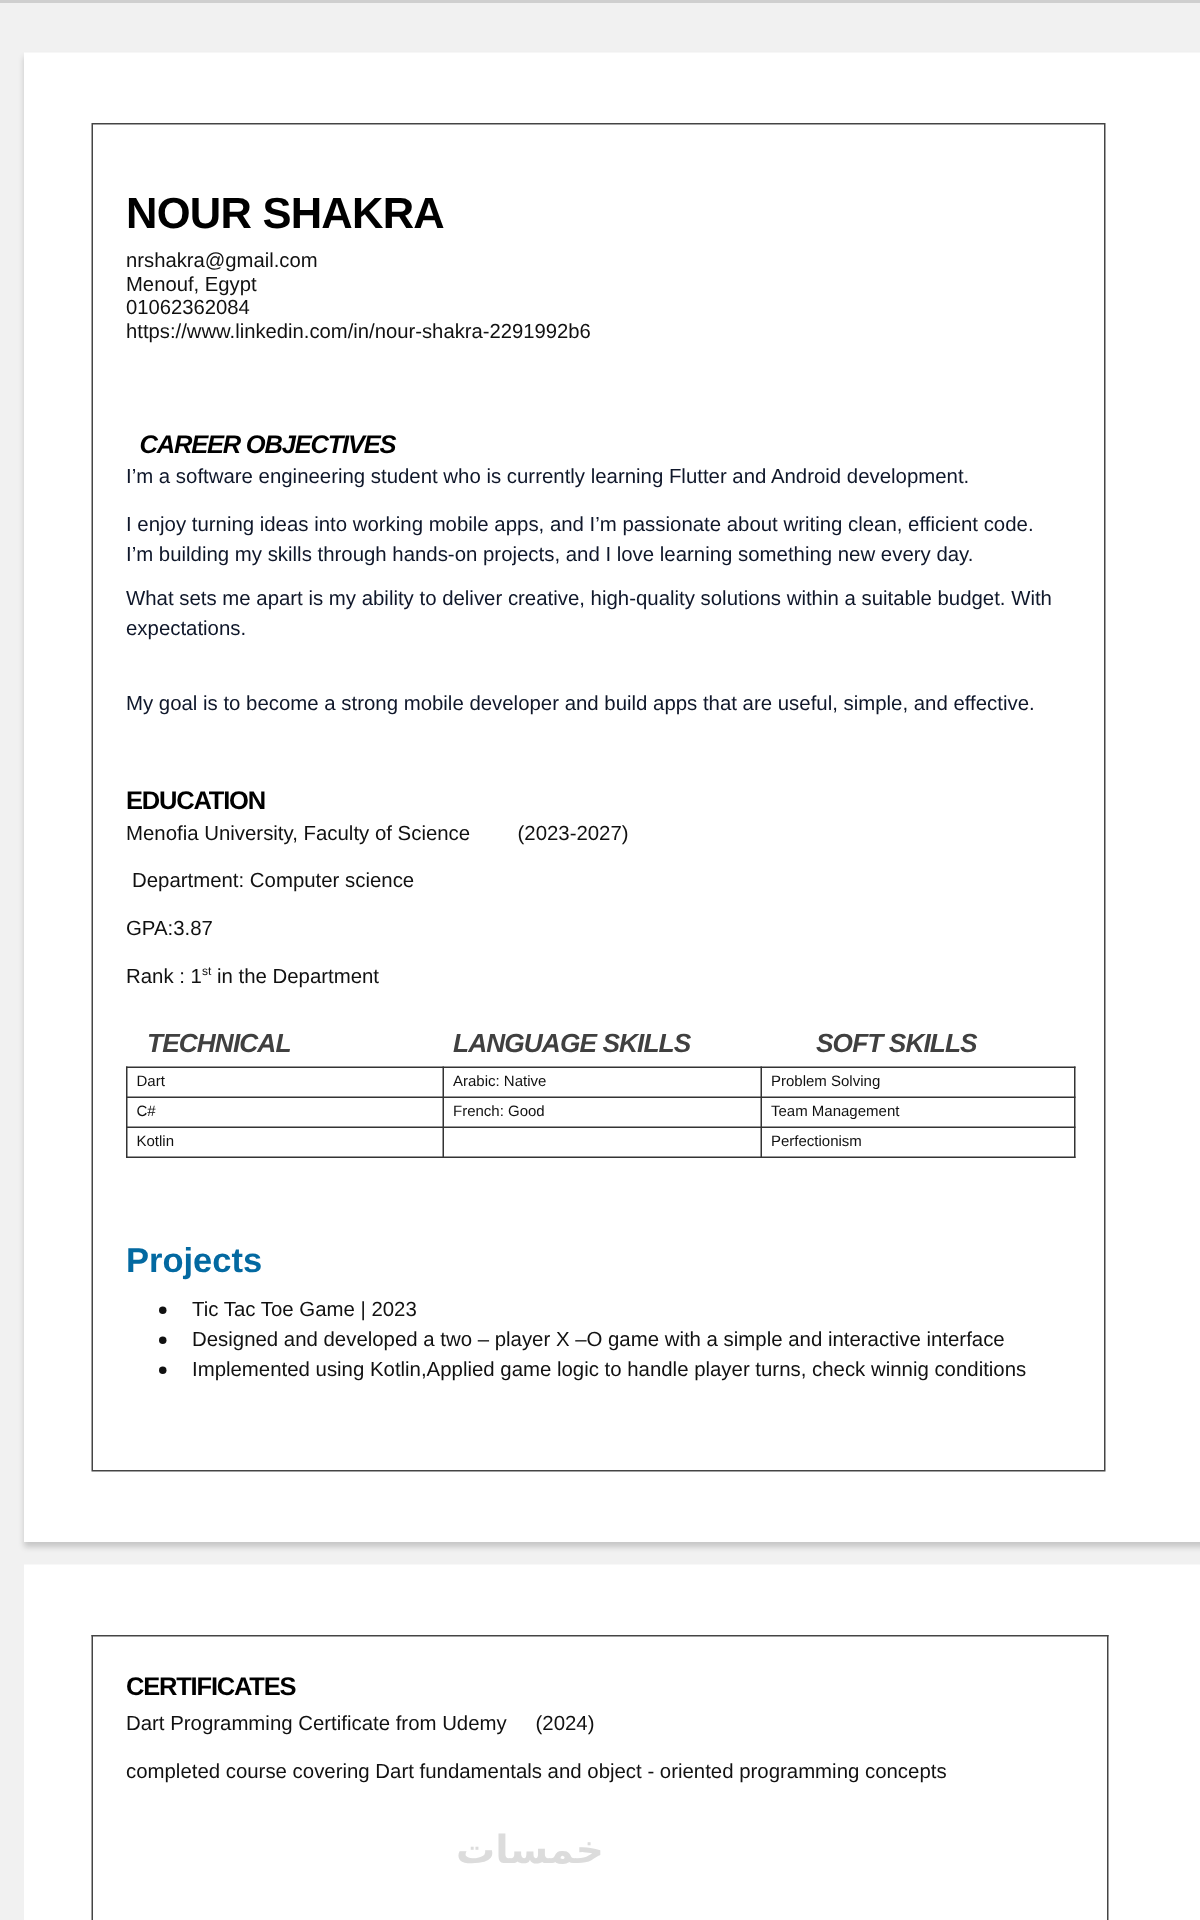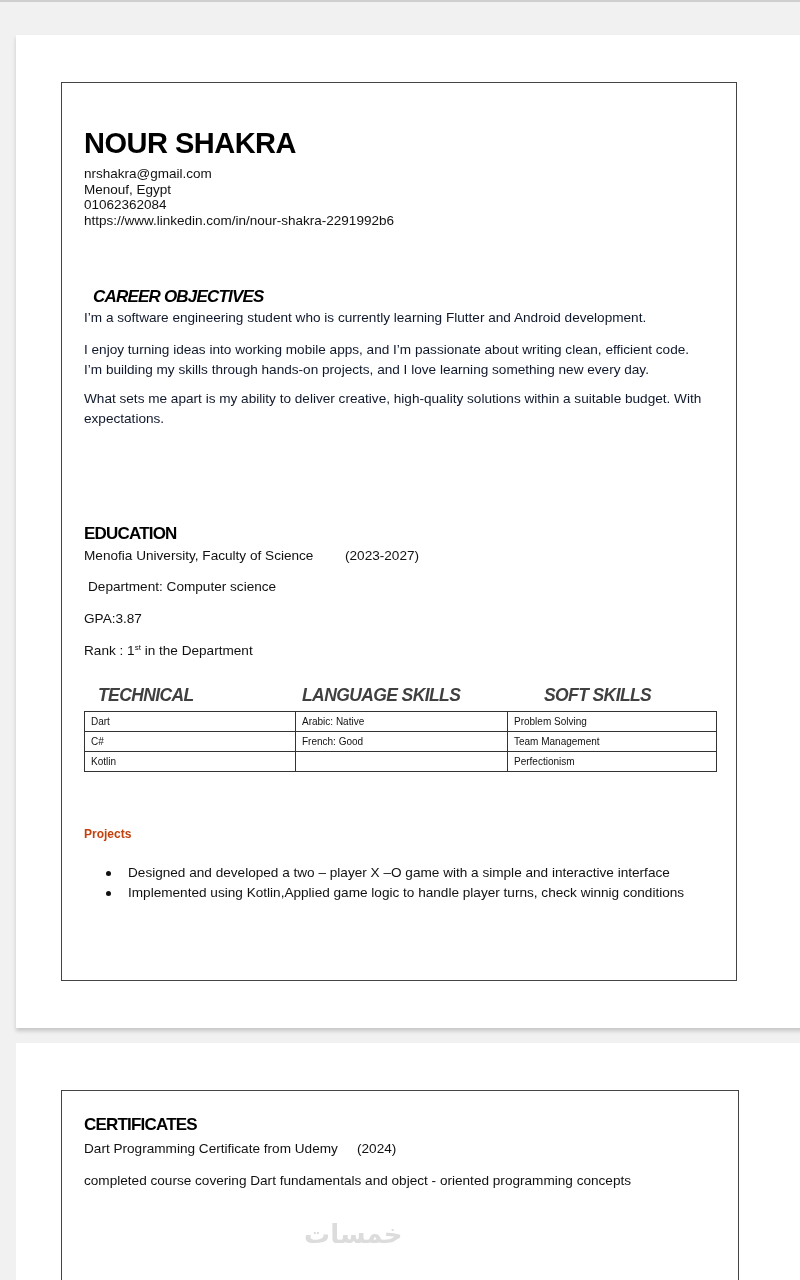--- a/index.html
+++ b/index.html
@@ -34,21 +34,21 @@
   table.skills {
     position:absolute; left:22px; top:628px; width:633px;
     border-collapse:collapse; font-size:10px; color:#111;
   }
   table.skills td {
     border:1px solid #333; height:19px; padding:0 0 0 6px; line-height:18px;
   }
   table.skills td.c1 { width:204px; }
   table.skills td.c2 { width:205px; }
 
-  .proj-h { left:22px; top:744px; font-size:12px; font-weight:bold; color:#c2410c; }
+  .proj-h { left:22px; top:744px; font-size:23px; font-weight:bold; color:#0369a1; }
   ul.projects {
     position:absolute; left:22px; top:780px; margin:0; padding:0 0 0 44px;
     font-size:13.6px; color:#111; list-style:none;
   }
   ul.projects li { position:relative; height:20px; line-height:20px; white-space:nowrap; }
   ul.projects li::before {
     content:""; position:absolute; left:-22px; top:8px; width:5px; height:5px;
     border-radius:50%; background:#111;
   }
   .watermark {
@@ -76,20 +76,23 @@
       <div>I’m a software engineering student who is currently learning Flutter and Android development.</div>
     </div>
     <div class="abs para" style="top:257px">
       <div>I enjoy turning ideas into working mobile apps, and I’m passionate about writing clean, efficient code.</div>
       <div>I’m building my skills through hands-on projects, and I love learning something new every day.</div>
     </div>
     <div class="abs para" style="top:306px">
       <div>What sets me apart is my ability to deliver creative, high-quality solutions within a suitable budget. With</div>
       <div>expectations.</div>
     </div>
+    <div class="abs para" style="top:376px">
+      <div>My goal is to become a strong mobile developer and build apps that are useful, simple, and effective.</div>
+    </div>
 
     <div class="abs section-h" style="left:22px; top:441px;">EDUCATION</div>
     <div class="abs edu" style="top:465px">Menofia University, Faculty of Science</div>
     <div class="abs edu" style="left:283px; top:465px">(2023-2027)</div>
     <div class="abs edu" style="left:26px; top:496px">Department: Computer science</div>
     <div class="abs edu" style="top:528px">GPA:3.87</div>
     <div class="abs edu" style="top:560px"><span>Rank : 1</span><sup>st</sup><span> in the Department</span></div>
 
     <div class="abs skill-h" style="left:36px">TECHNICAL</div>
     <div class="abs skill-h" style="left:240px">LANGUAGE SKILLS</div>
@@ -110,20 +113,21 @@
       <tr>
         <td class="c1">Kotlin</td>
         <td class="c2"></td>
         <td>Perfectionism</td>
       </tr>
     </tbody>
       </table>
 
     <div class="abs proj-h">Projects</div>
     <ul class="projects">
+      <li>Tic Tac Toe Game | 2023</li>
       <li>Designed and developed a two – player X –O game with a simple and interactive interface</li>
       <li>Implemented using Kotlin,Applied game logic to handle player turns, check winnig conditions</li>
     </ul>
   </div>
 </div>
 
 <div class="page" id="page2">
   <div class="frame" id="frame2">
     <div class="abs section-h" style="left:22px; top:24px;">CERTIFICATES</div>
     <div class="abs edu" style="top:50px">Dart Programming Certificate from Udemy</div>

